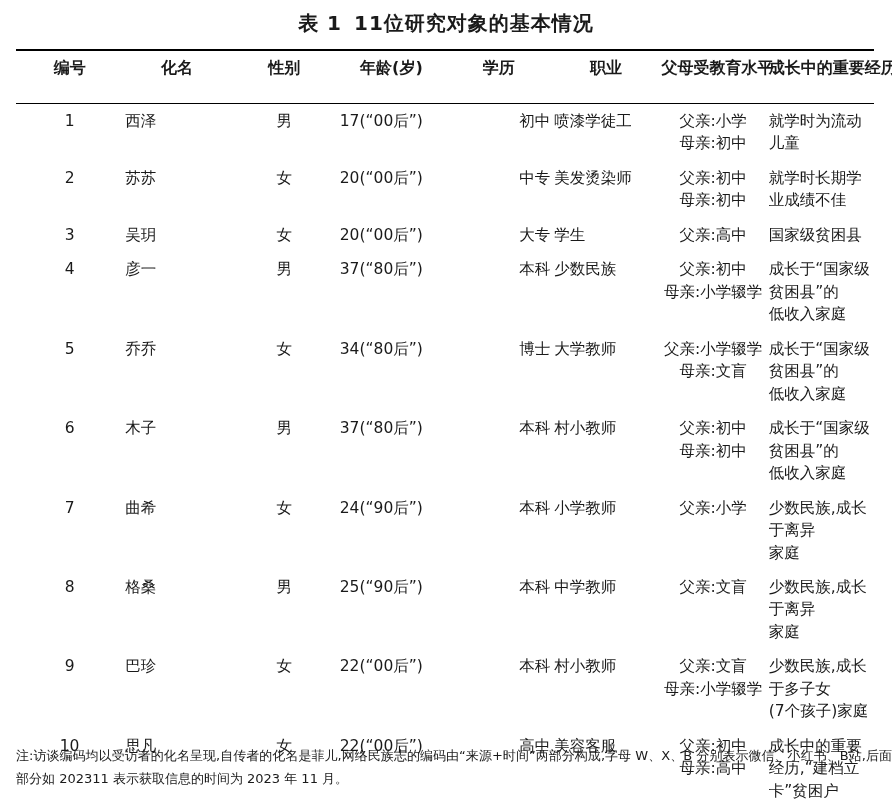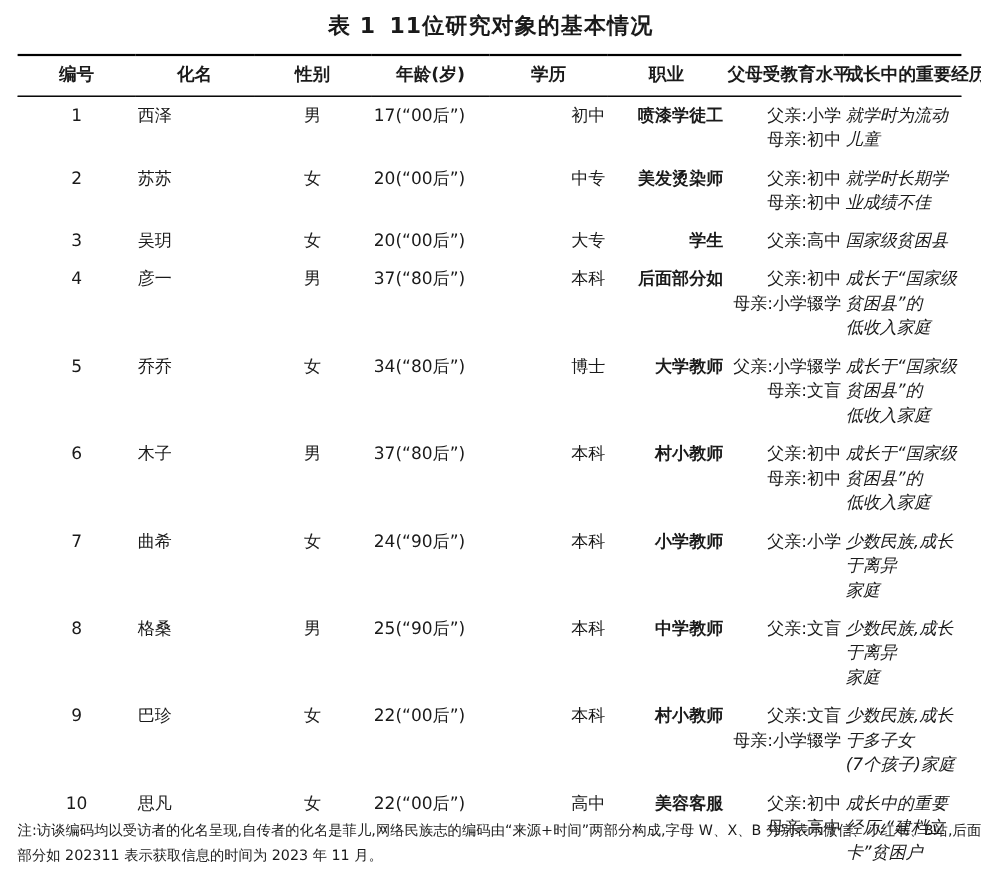--- a/index.html
+++ b/index.html
@@ -34,50 +34,49 @@
   }
   table.main {
     width: 858px;
     border-collapse: collapse;
     table-layout: fixed;
     font-size: 15.5px;
   }
   table.main thead th {
     font-weight: bold;
     font-size: 16px;
-    padding: 7px 2px 8px 2px;
+    padding: 7px 2px 24px 2px;
     text-align: center;
     vertical-align: middle;
     white-space: nowrap;
   }
   .rule-top {
     border-top: 2.2px solid #000;
   }
   .rule-mid {
     border-bottom: 1.1px solid #000;
   }
   table.main tbody td {
     vertical-align: top;
     padding: 6px 2px 6px 2px;
     line-height: 1.45;
   }
   td.c-id { text-align: center; width: 52px; }
   td.c-name { text-align: left; width: 64px; }
   td.c-sex { text-align: center; width: 60px; }
   td.c-age { text-align: left; width: 118px; }
   td.c-edu { text-align: right; width: 70px; }
-  td.c-job { text-align: right; width: 112px; font-weight: bold; }
-  td.c-parent { text-align: right; width: 148px; padding-left: 6px; }
+  td.c-job { text-align: left; width: 112px; }
+  td.c-parent { text-align: center; width: 148px; padding-left: 6px; }
   td.c-exp { text-align: left; width: 200px; padding-left: 6px; }
   .parent-line {
     white-space: nowrap;
   }
   .exp-line {
     display: block;
-    font-style: italic;
   }
   .note {
     position: absolute;
     left: 16px;
     right: 0;
     bottom: 18px;
     font-size: 13px;
     line-height: 1.72;
     text-align: justify;
     text-justify: inter-ideograph;
@@ -154,21 +153,21 @@
           <td class="c-exp">
             <div class="exp-line">国家级贫困县</div>
           </td>
         </tr>
         <tr>
           <td class="c-id">4</td>
           <td class="c-name">彦一</td>
           <td class="c-sex">男</td>
           <td class="c-age">37(“80后”)</td>
           <td class="c-edu">本科</td>
-          <td class="c-job">后面部分如</td>
+          <td class="c-job">少数民族</td>
           <td class="c-parent">
             <div class="parent-line">父亲:初中</div>
             <div class="parent-line">母亲:小学辍学</div>
           </td>
           <td class="c-exp">
             <div class="exp-line">成长于“国家级贫困县”的</div>
             <div class="exp-line">低收入家庭</div>
           </td>
         </tr>
         <tr>

